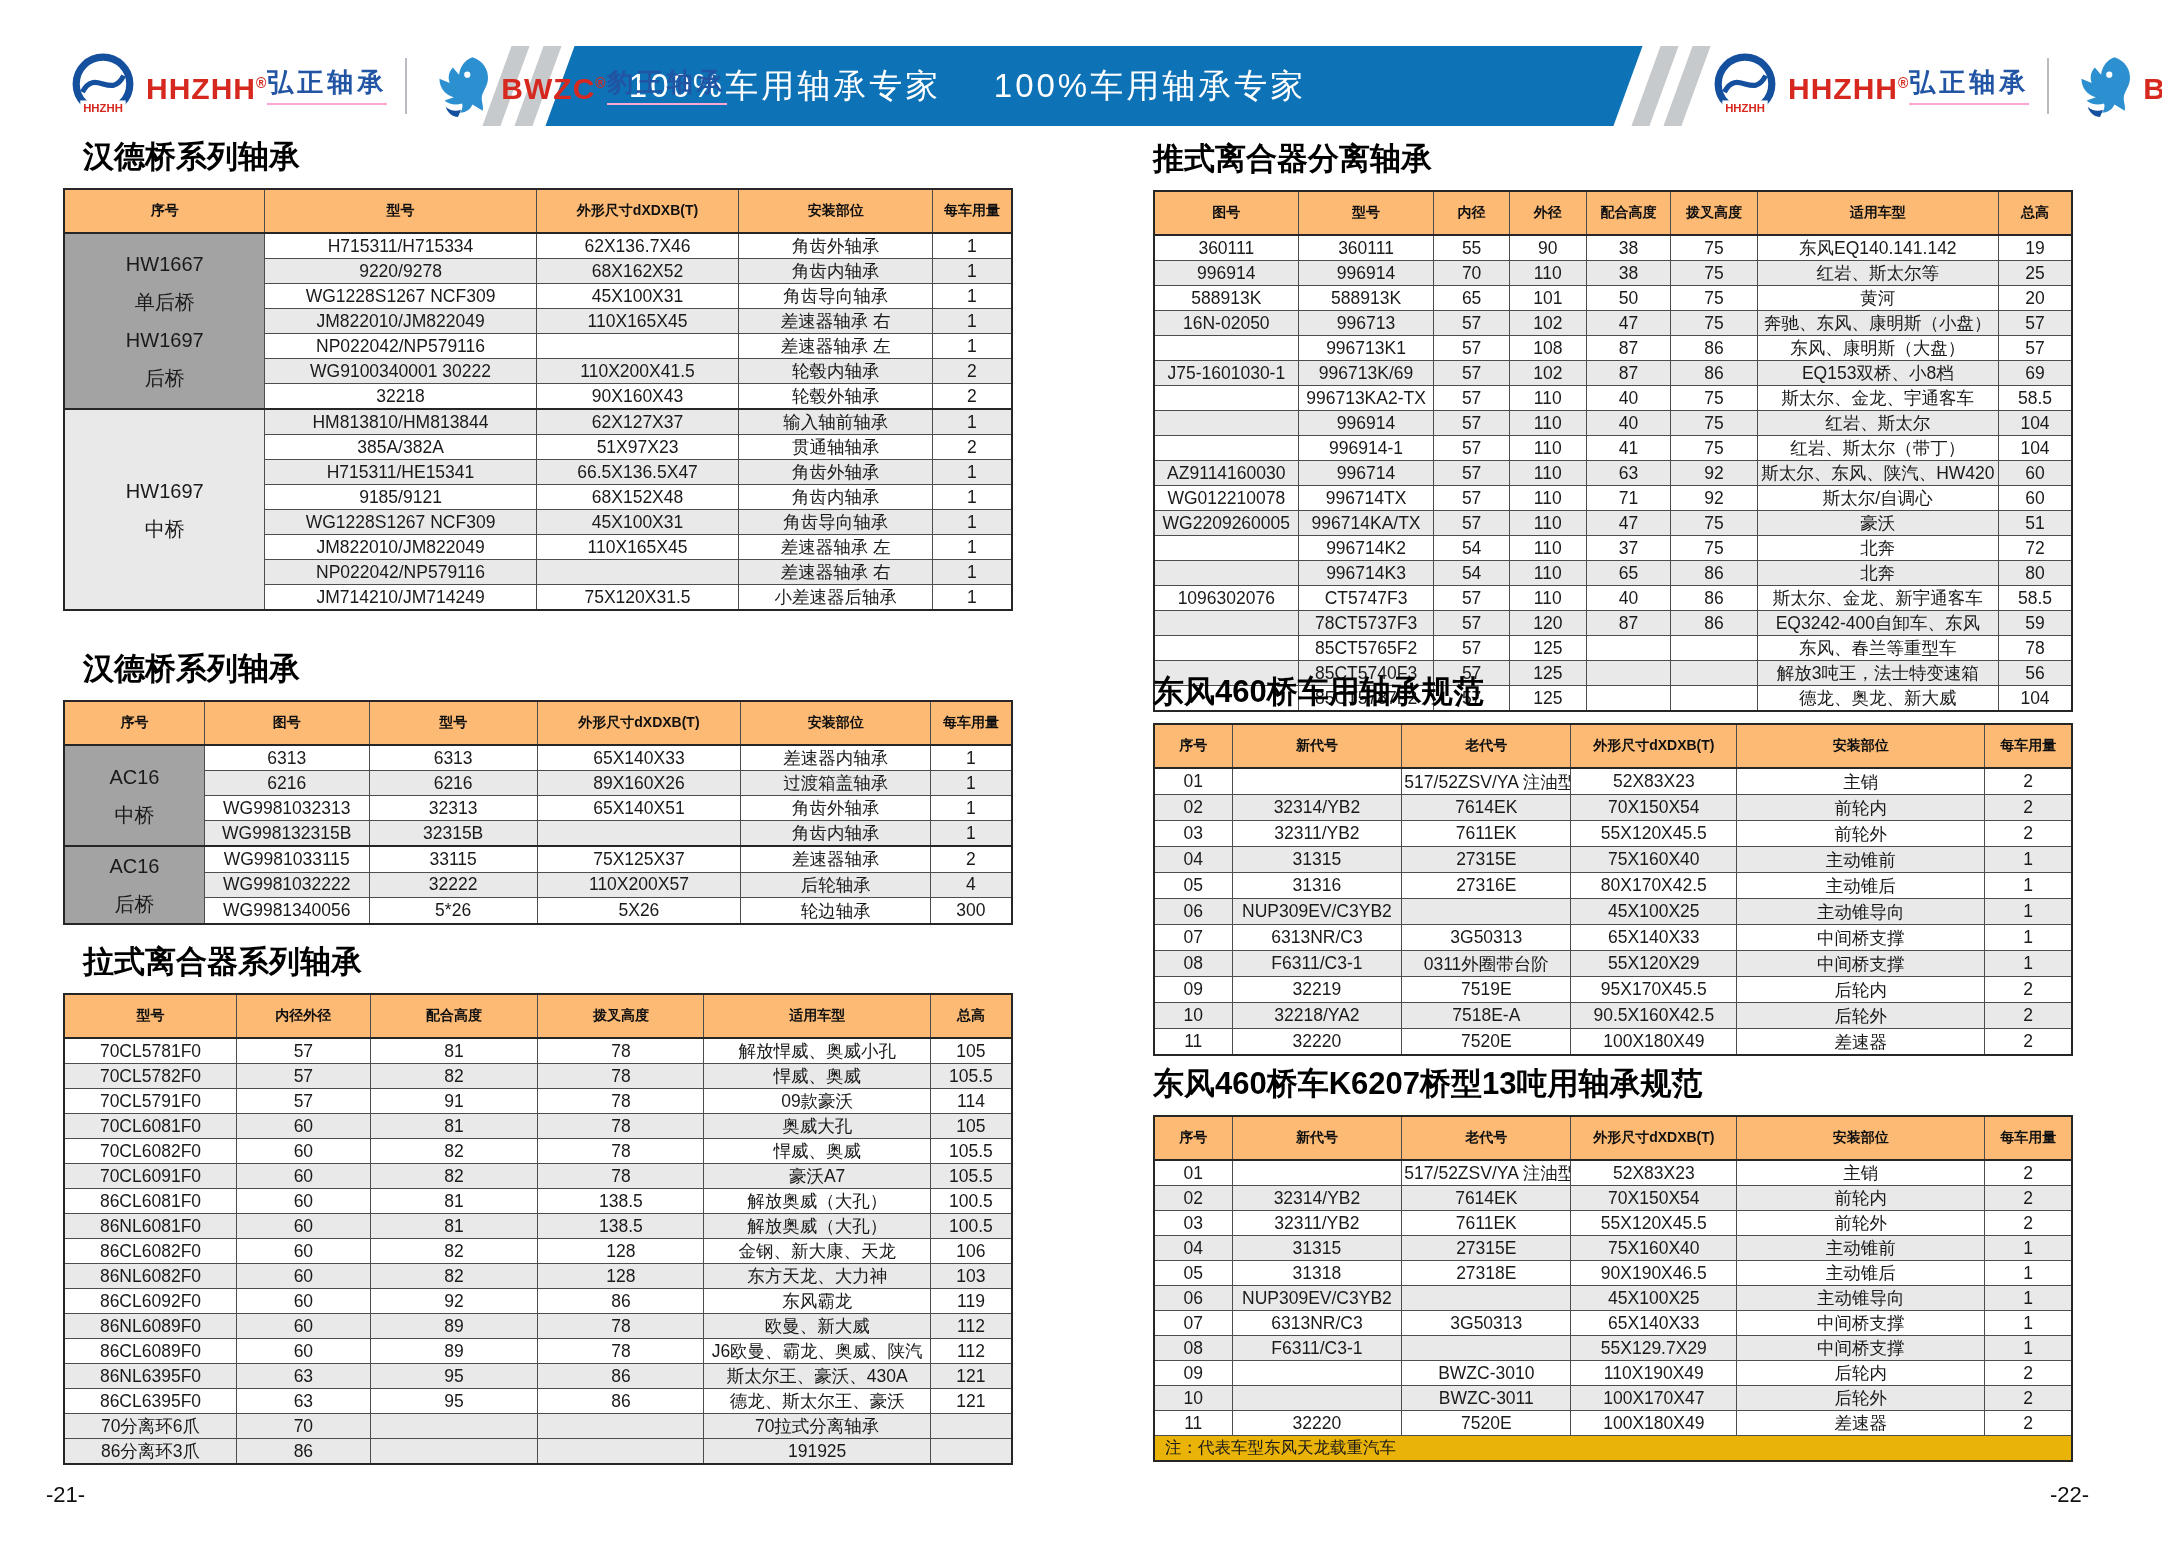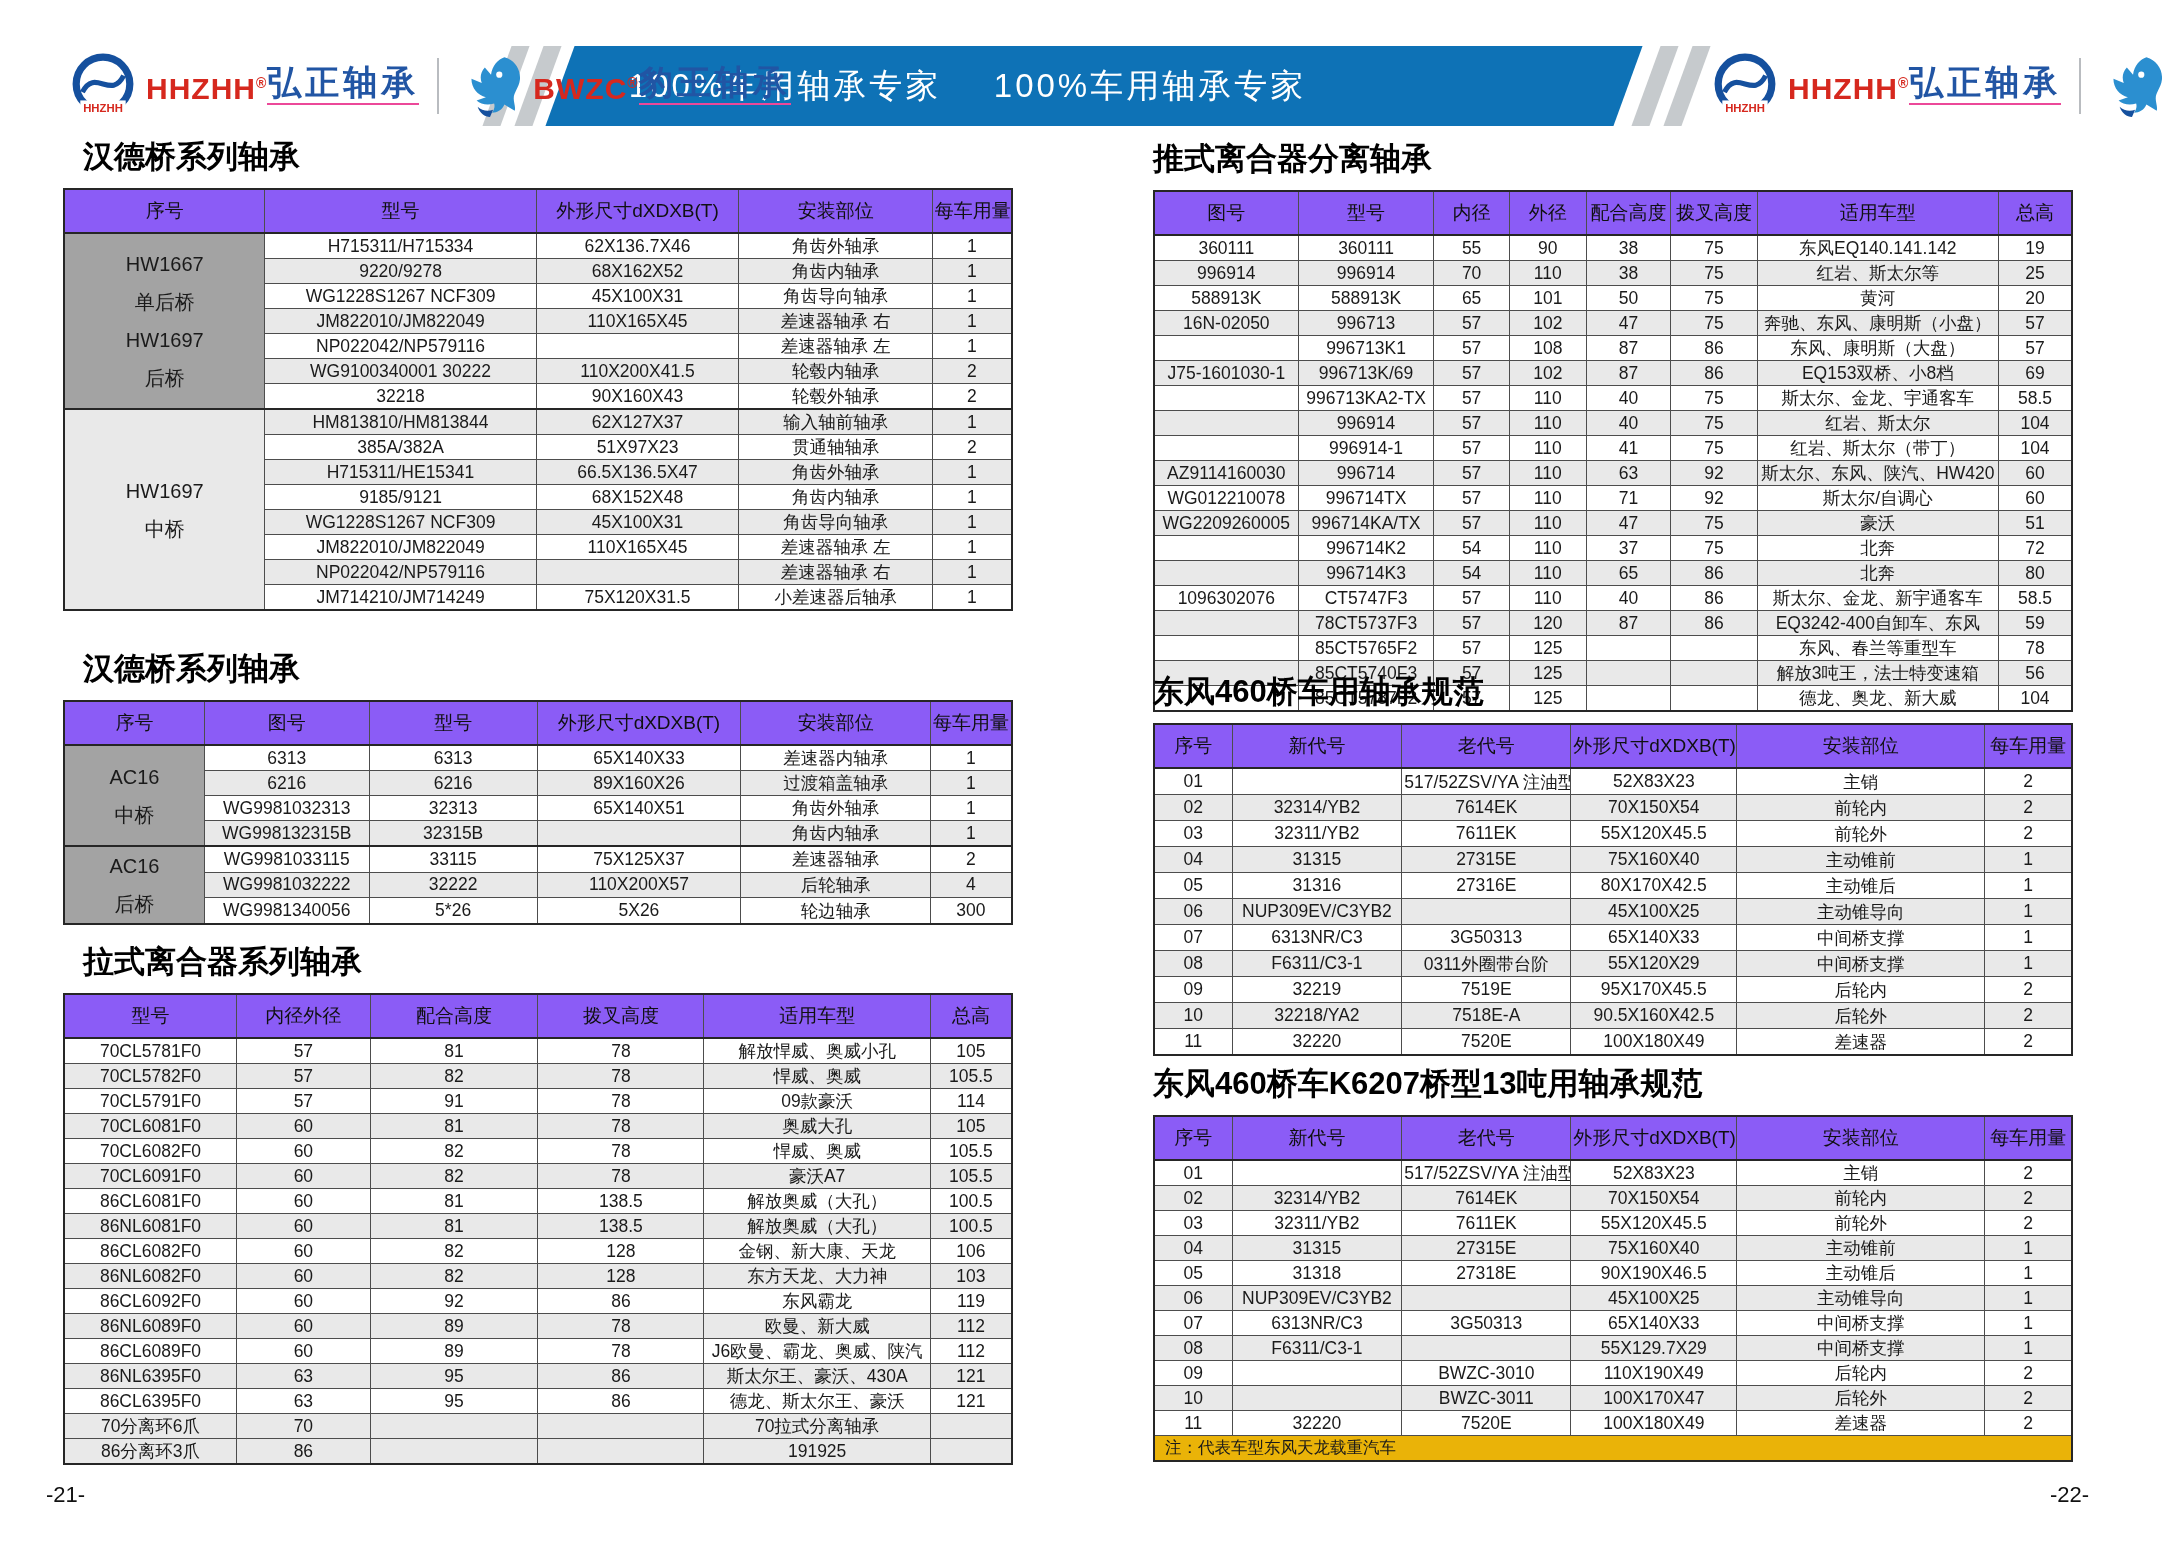--- a/index.html
+++ b/index.html
@@ -16,37 +16,37 @@
   .stripe{position:absolute;top:46px;height:80px;width:18px;background:#c6cacd;transform:skewX(-20deg);}
   .s1{left:497px}.s2{left:529px}.s3{left:1646px}.s4{left:1678px}
 
   .logo-group{position:absolute;top:48px;height:76px;display:flex;align-items:center;gap:10px;}
   .lg-left{left:70px;}
   .lg-right{left:1712px;}
   .logo-svg{width:66px;height:66px;flex:0 0 auto;}
   .brand-text{display:flex;flex-direction:row;justify-content:center;}
   .brand-en{font-size:30px;font-weight:700;color:#d6281e;letter-spacing:1px;line-height:32px;white-space:nowrap;}
   .brand-en sup{font-size:14px;}
-  .brand-cn{font-size:34px;font-weight:700;color:#2155a4;letter-spacing:4px;line-height:30px;
-            border-bottom:2px solid #ec4899;padding-bottom:1px;white-space:nowrap;}
+  .brand-cn{font-size:26px;font-weight:700;color:#2155a4;letter-spacing:4px;line-height:30px;
+            border-bottom:2px solid #f9a8d4;padding-bottom:1px;white-space:nowrap;}
   .logo-divider{width:2px;height:56px;background:#b9bcc0;margin:0 8px;}
 
   
   .sec{position:absolute;}
   .sec-l{left:63px;width:950px;}
   .sec-r{left:1153px;width:920px;}
   #sec0{top:138px;} #sec1{top:650px;} #sec2{top:943px;}
   #sec3{top:140px;} #sec4{top:673px;} #sec5{top:1065px;}
   .title{font-size:31px;font-weight:700;color:#000;margin:0 0 12px 0;height:38px;line-height:38px;}
   .sec-l .title{padding-left:20px;}
 
   
   .tbl table{width:100%;border-collapse:collapse;table-layout:fixed;background:#fff;
              border:2px solid #262626;}
-  .tbl th{background:#8b5cf6;font-size:19px;font-weight:400;color:#101010;}
+  .tbl th{background:#fdba74;font-size:14px;font-weight:700;color:#101010;}
   .tbl td{font-size:17.5px;color:#1a1a1a;}
   .tbl td,.tbl th{border:1px solid #4d4d4d;text-align:center;vertical-align:middle;
                   padding:0 2px;overflow:hidden;white-space:nowrap;}
   .tbl thead th{border-bottom:2px solid #262626;height:42px;}
   .tbl tr.alt td{background:#e9e9e9;}
   .tbl td.gcell{background:#a3a3a3;font-size:20px;}
   .tbl td.gcell div{line-height:1.9;}
   .tbl tr.gstart td{border-top:2px solid #262626;}
   .tbl td.note{text-align:left;padding-left:10px;font-size:16.5px;background:#eab308;}
   .t0 td{height:23px;} .t1 td{height:23px;} .t2 td{height:23.5px;}

